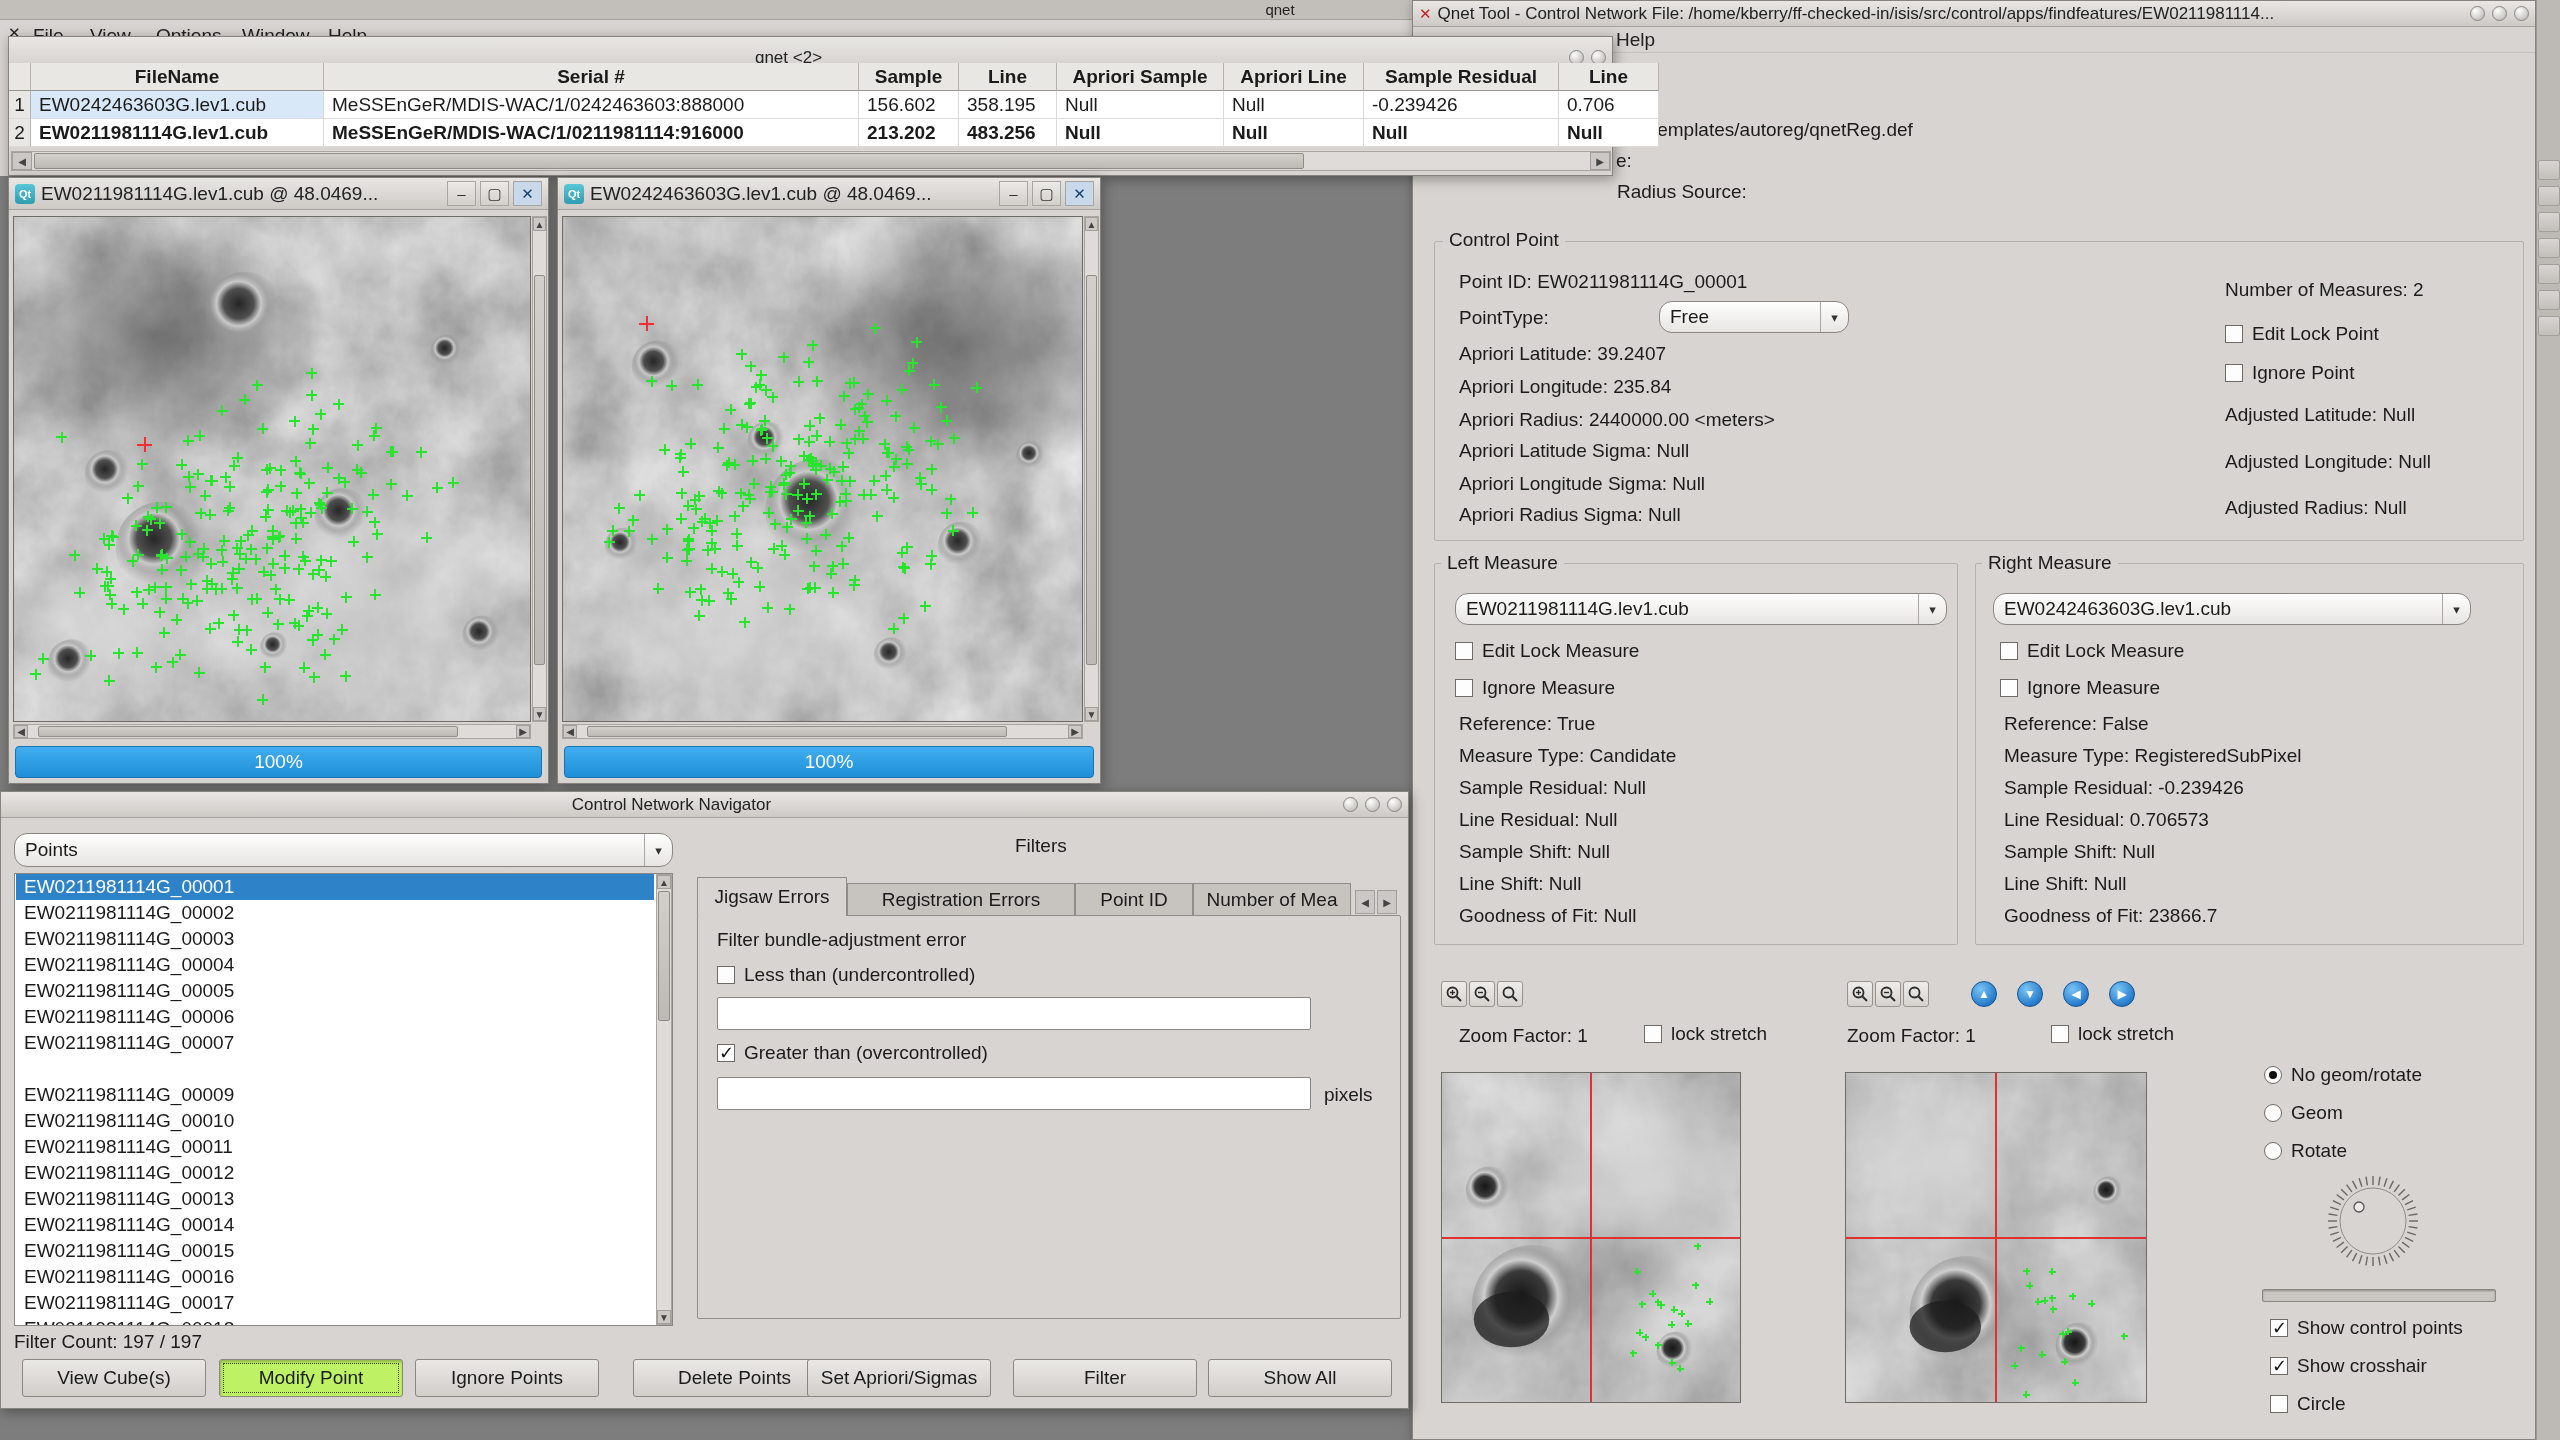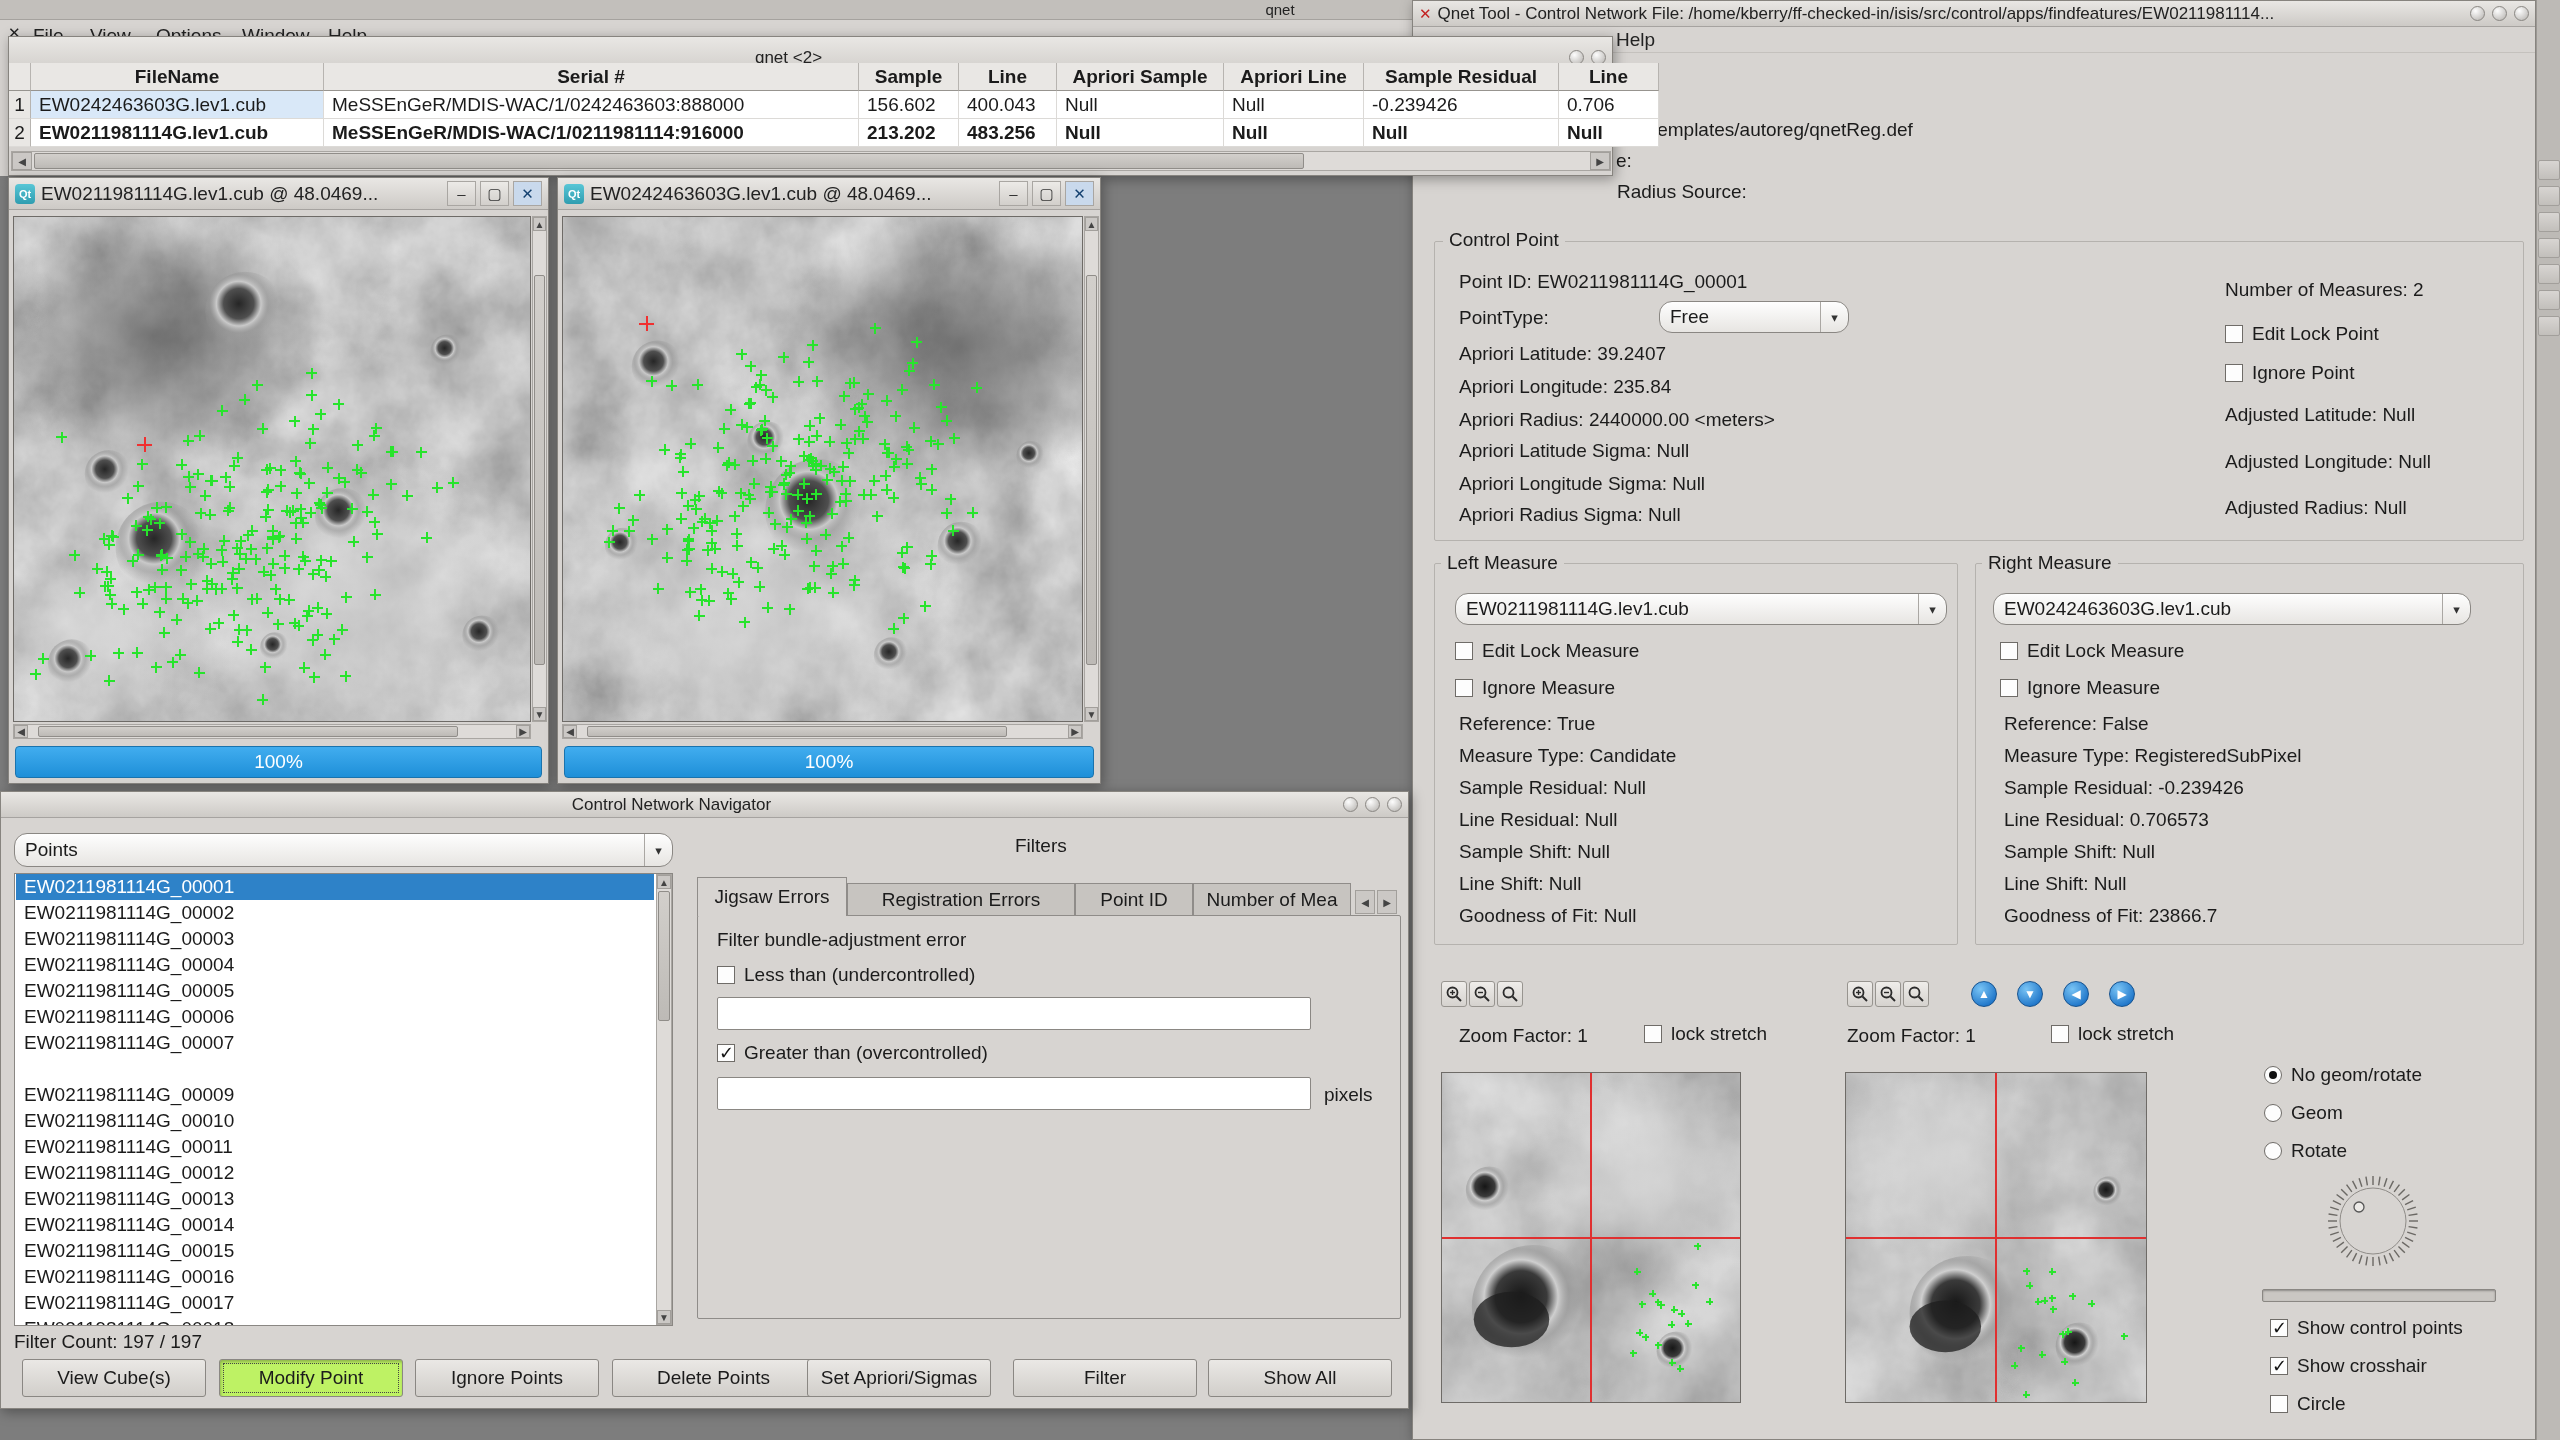--- a/index.html
+++ b/index.html
@@ -417,21 +417,21 @@
     <div class="th" style="left:950px;top:26px;width:98px;height:28px">Line</div>
     <div class="th" style="left:1048px;top:26px;width:167px;height:28px">Apriori Sample</div>
     <div class="th" style="left:1215px;top:26px;width:140px;height:28px">Apriori Line</div>
     <div class="th" style="left:1355px;top:26px;width:195px;height:28px">Sample Residual</div>
     <div class="th" style="left:1550px;top:26px;width:100px;height:28px">Line</div>
 
     <div class="td rownum" style="left:0;top:54px;width:22px;height:28px">1</div>
     <div class="td hl" style="left:22px;top:54px;width:293px;height:28px">EW0242463603G.lev1.cub</div>
     <div class="td" style="left:315px;top:54px;width:535px;height:28px">MeSSEnGeR/MDIS-WAC/1/0242463603:888000</div>
     <div class="td" style="left:850px;top:54px;width:100px;height:28px">156.602</div>
-    <div class="td" style="left:950px;top:54px;width:98px;height:28px">400.043</div>
+    <div class="td" style="left:950px;top:54px;width:98px;height:28px">358.195</div>
     <div class="td" style="left:1048px;top:54px;width:167px;height:28px">Null</div>
     <div class="td" style="left:1215px;top:54px;width:140px;height:28px">Null</div>
     <div class="td" style="left:1355px;top:54px;width:195px;height:28px">-0.239426</div>
     <div class="td" style="left:1550px;top:54px;width:100px;height:28px">0.706</div>
 
     <div class="td rownum" style="left:0;top:82px;width:22px;height:28px">2</div>
     <div class="td bold" style="left:22px;top:82px;width:293px;height:28px">EW0211981114G.lev1.cub</div>
     <div class="td bold" style="left:315px;top:82px;width:535px;height:28px">MeSSEnGeR/MDIS-WAC/1/0211981114:916000</div>
     <div class="td bold" style="left:850px;top:82px;width:100px;height:28px">213.202</div>
     <div class="td bold" style="left:950px;top:82px;width:98px;height:28px">483.256</div>
@@ -1053,21 +1053,21 @@
     <div class="cb on" style="left:716px;top:250px">
       <span class="box"></span>
       <span>Greater than (overcontrolled)</span>
     </div>
     <div class="input" style="left:716px;top:285px;width:594px;height:33px"></div>
     <div class="fieldline" style="left:1323px;top:292px">pixels</div>
 
     <div class="btn" style="left:21px;top:567px;width:184px;height:38px">View Cube(s)</div>
     <div class="btn pressed" style="left:218px;top:567px;width:184px;height:38px">Modify Point</div>
     <div class="btn" style="left:414px;top:567px;width:184px;height:38px">Ignore Points</div>
-    <div class="btn" style="left:611px;top:567px;width:203px;height:38px">Delete Points</div>
+    <div class="btn" style="left:632px;top:567px;width:203px;height:38px">Delete Points</div>
     <div class="btn" style="left:806px;top:567px;width:184px;height:38px">Set Apriori/Sigmas</div>
     <div class="btn" style="left:1012px;top:567px;width:184px;height:38px">Filter</div>
     <div class="btn" style="left:1207px;top:567px;width:184px;height:38px">Show All</div>
   </div>
 
   <div class="abs" style="left:2536px;top:0;width:24px;height:1440px;background:#bdbab6;border-left:1px solid #9a9793">
     <div class="dock" style="left:1px;top:160px"></div>
     <div class="dock" style="left:1px;top:186px"></div>
     <div class="dock" style="left:1px;top:212px"></div>
     <div class="dock" style="left:1px;top:238px"></div>

